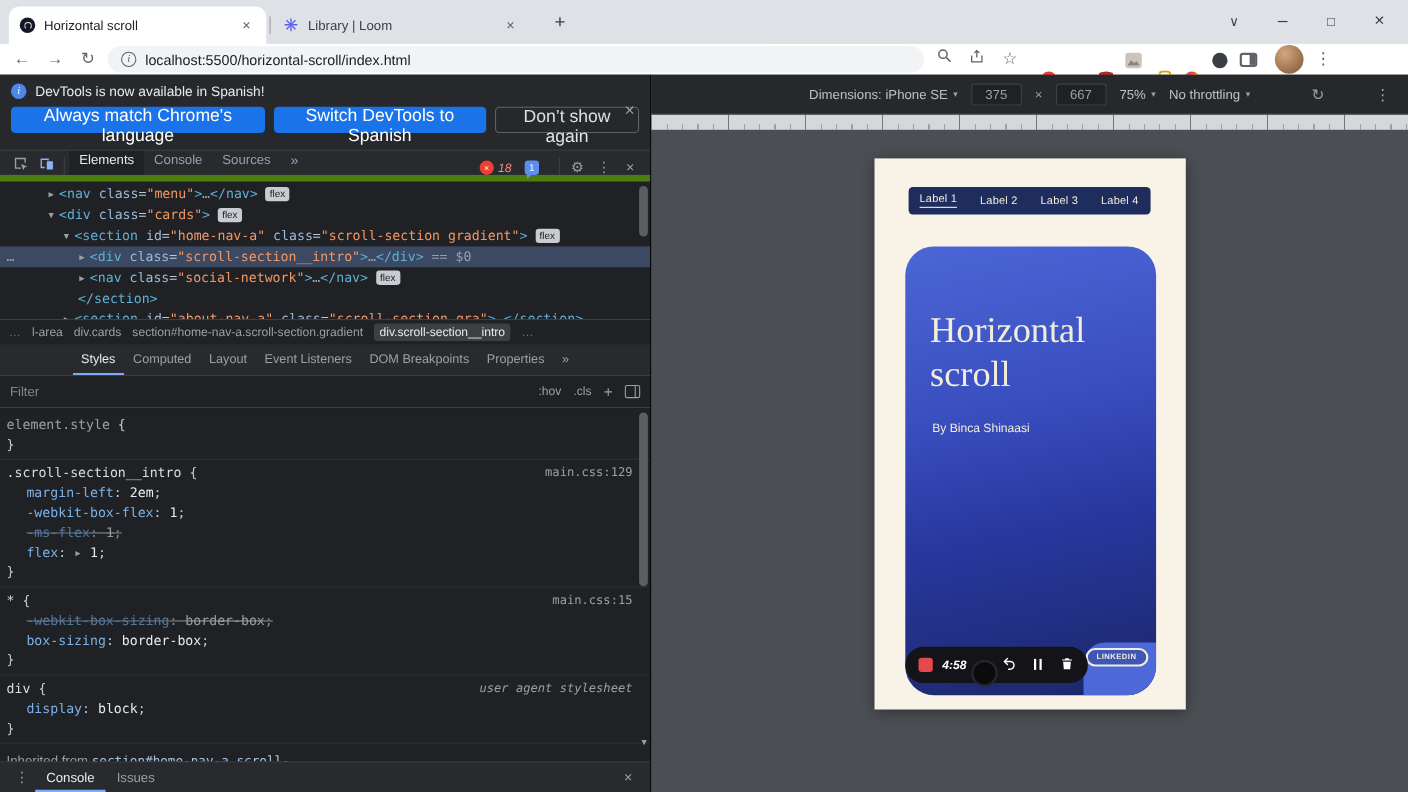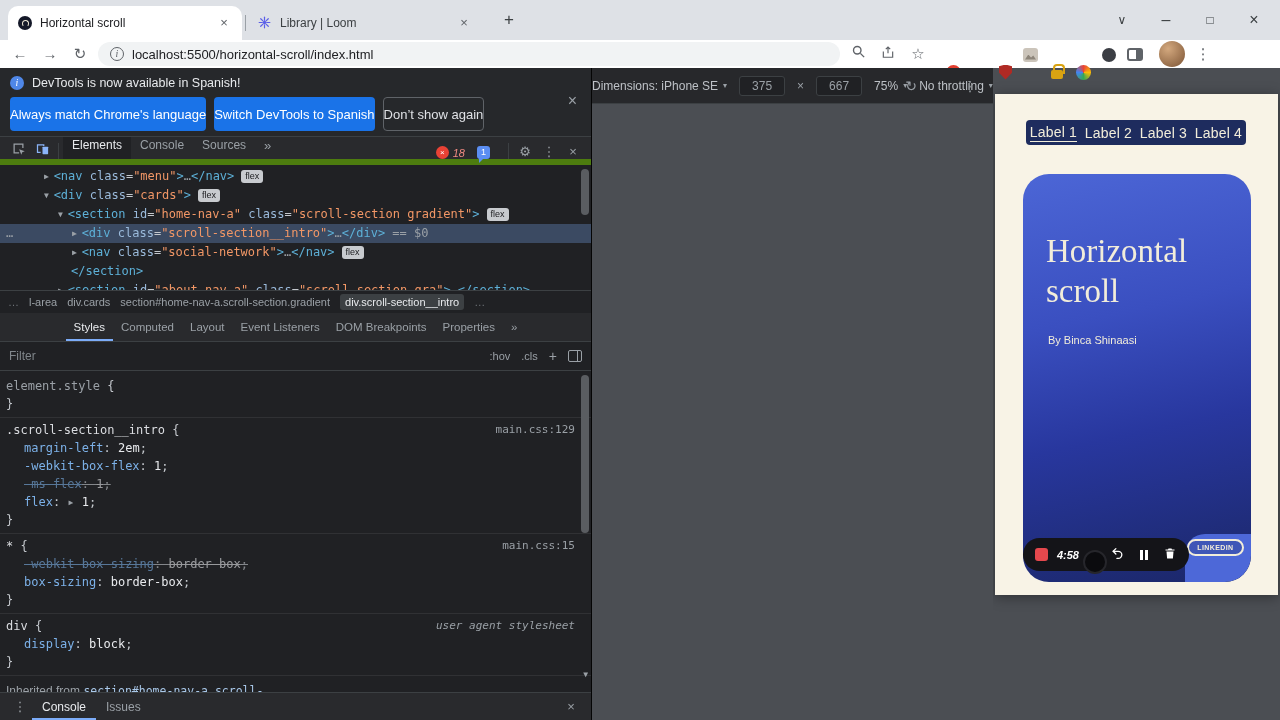--- a/index.html
+++ b/index.html
@@ -46,21 +46,21 @@
 
   
   .content{display:flex;height:652px;}
 
   
   .devtools{width:592px;flex:none;background:#202124;border-right:1px solid #050505;display:flex;flex-direction:column;color:#e8eaed;}
   .infobar{height:69px;background:#26282b;border-bottom:1px solid #3c4043;position:relative;padding:8px 10px 0;flex:none;}
   .infobar-top{display:flex;align-items:center;gap:8px;font-size:12.5px;color:#e8eaed;}
   .info-dot{width:14px;height:14px;border-radius:50%;background:#4f87e8;color:#fff;font-size:10px;line-height:14px;text-align:center;font-family:"Liberation Serif",serif;font-style:italic;flex:none;}
   .infobar-actions{display:flex;gap:8px;margin-top:7px;}
-  .ib-btn{height:34px;border-radius:4px;font-size:13px;padding:0 0;border:none;font-family:inherit;cursor:default;}
+  .ib-btn{height:24px;border-radius:4px;font-size:16px;padding:0 12px;border:none;font-family:inherit;cursor:default;}
   .ib-btn.primary{background:#1a73e8;color:#fff;}
   .ib-btn.ghost{background:transparent;border:1px solid #5f6368;color:#dfe1e5;}
   .ib-close{position:absolute;right:14px;top:24px;color:#9aa0a6;font-size:16px;}
 
   .panelbar{height:28px;background:#292a2d;border-bottom:6px solid #4d7c0f;display:flex;align-items:flex-end;padding:0 6px;font-size:12px;flex:none;}
   .pt-ic{width:24px;text-align:center;color:#9aa0a6;font-size:13px;flex:none;}
   .pt-sep{width:1px;height:16px;background:#3c4043;margin:0 4px;flex:none;}
   .ptab{padding:0 9px;line-height:27px;color:#9aa0a6;}
   .ptab.active{color:#e8eaed;background:#202124;}
   .ptab.more{font-size:13px;}
@@ -118,37 +118,37 @@
   .css-inherited{padding:6px 6px 7px;color:#9aa0a6;font-family:"Liberation Sans",sans-serif;font-size:12px;border-bottom:1px solid #303134;}
   .inherit-link{color:#a8c7e8;font-family:"DejaVu Sans Mono",monospace;font-size:11.5px;}
   .styles-sb{position:absolute;right:2px;top:4px;width:8px;height:158px;background:#5a5d61;border-radius:4px;}
   .sb-arrow{position:absolute;right:3px;bottom:8px;color:#9aa0a6;font-size:8px;}
 
   .drawer{height:28px;border-top:1px solid #3c4043;background:#292a2d;display:flex;align-items:center;padding:0 8px;font-size:12px;flex:none;}
   .dtab{padding:0 10px;line-height:26px;color:#9aa0a6;}
   .dtab.active{color:#e8eaed;box-shadow:inset 0 -2px 0 #7cacf8;}
 
   
-  .emu{flex:1;display:flex;background:#4b4e53;min-width:0;}
+  .emu{flex:1;display:flex;flex-direction:column;background:#4b4e53;min-width:0;}
   .emubar{height:36px;background:#27282b;border-bottom:1px solid #3c4043;position:relative;display:flex;align-items:center;justify-content:center;gap:12px;color:#bdc1c6;font-size:12px;flex:none;}
   .emu-label{display:flex;align-items:center;gap:5px;color:#bdc1c6;}
   .caret{font-size:8px;color:#9aa0a6;}
   .dim-input{width:46px;height:20px;background:#202124;border:1px solid #3c4043;border-radius:3px;color:#9aa0a6;font-size:12px;text-align:center;font-family:inherit;}
   .dim-x{color:#9aa0a6;}
   .emu-right{position:absolute;color:#9aa0a6;font-size:14px;top:10px;}
   .emu-right.rotate{right:76px;}
   .emu-right.dots{right:16px;}
   .ruler{height:14px;flex:none;background-color:#d5d7d9;
     background-image:repeating-linear-gradient(to right,#73767a 0 1px,transparent 1px 70px),repeating-linear-gradient(to right,#9a9da1 0 1px,transparent 1px 14px);
     background-size:100% 100%,100% 5px;background-position:left top,left bottom;background-repeat:repeat-x;}
   .canvas{flex:1;position:relative;overflow:hidden;}
 
   .device-page{width:283px;height:501px;background:#f8f3e6;margin:26px auto 0;position:relative;box-shadow:0 2px 12px rgba(0,0,0,.38);}
   .site-nav{position:absolute;left:31px;top:26px;width:220px;height:25px;background:#1e2c5e;border-radius:4px;display:flex;align-items:center;justify-content:space-around;}
-  .site-nav-link{font-size:14px;color:#f2edda;letter-spacing:.2px;}
+  .site-nav-link{font-size:10px;color:#f2edda;letter-spacing:.2px;}
   .site-nav-link.active{border-bottom:1px solid #f2edda;padding-bottom:1px;}
   .card{position:absolute;left:28px;top:80px;width:228px;height:408px;border-radius:26px;background:linear-gradient(168deg,#4c66d6 0%,#3a4fc0 35%,#28379e 62%,#1b2768 100%);overflow:hidden;}
   .card-accent{position:absolute;right:0;bottom:0;width:66px;height:48px;background:#4d68d8;border-radius:20px 0 26px 0;}
   .card-title{position:absolute;left:23px;top:58px;width:192px;font-family:"Liberation Serif",serif;font-size:33px;line-height:1.2;color:#f2edda;}
   .card-byline{position:absolute;left:25px;top:160px;font-size:11px;color:#f2edda;}
   .linkedin-btn{position:absolute;right:7px;bottom:26px;width:57px;height:17px;border:2px solid #f2edda;border-radius:10px;font-size:7px;font-weight:bold;letter-spacing:.4px;color:#f2edda;display:flex;align-items:center;justify-content:center;background:rgba(22,32,84,.25);}
   .loombar{position:absolute;left:28px;top:444px;width:166px;height:33px;background:#141418;border-radius:17px;display:flex;align-items:center;padding:0 12px;gap:9px;z-index:5;}
   .stop{width:13px;height:13px;background:#e5484d;border-radius:3px;flex:none;}
   .rec-time{color:#fff;font-size:11px;font-weight:bold;flex:none;font-style:italic;}
   .cam-bubble{position:absolute;left:60px;top:12px;width:24px;height:24px;border-radius:50%;background:#0b0b0e;border:2px solid #26262b;}

